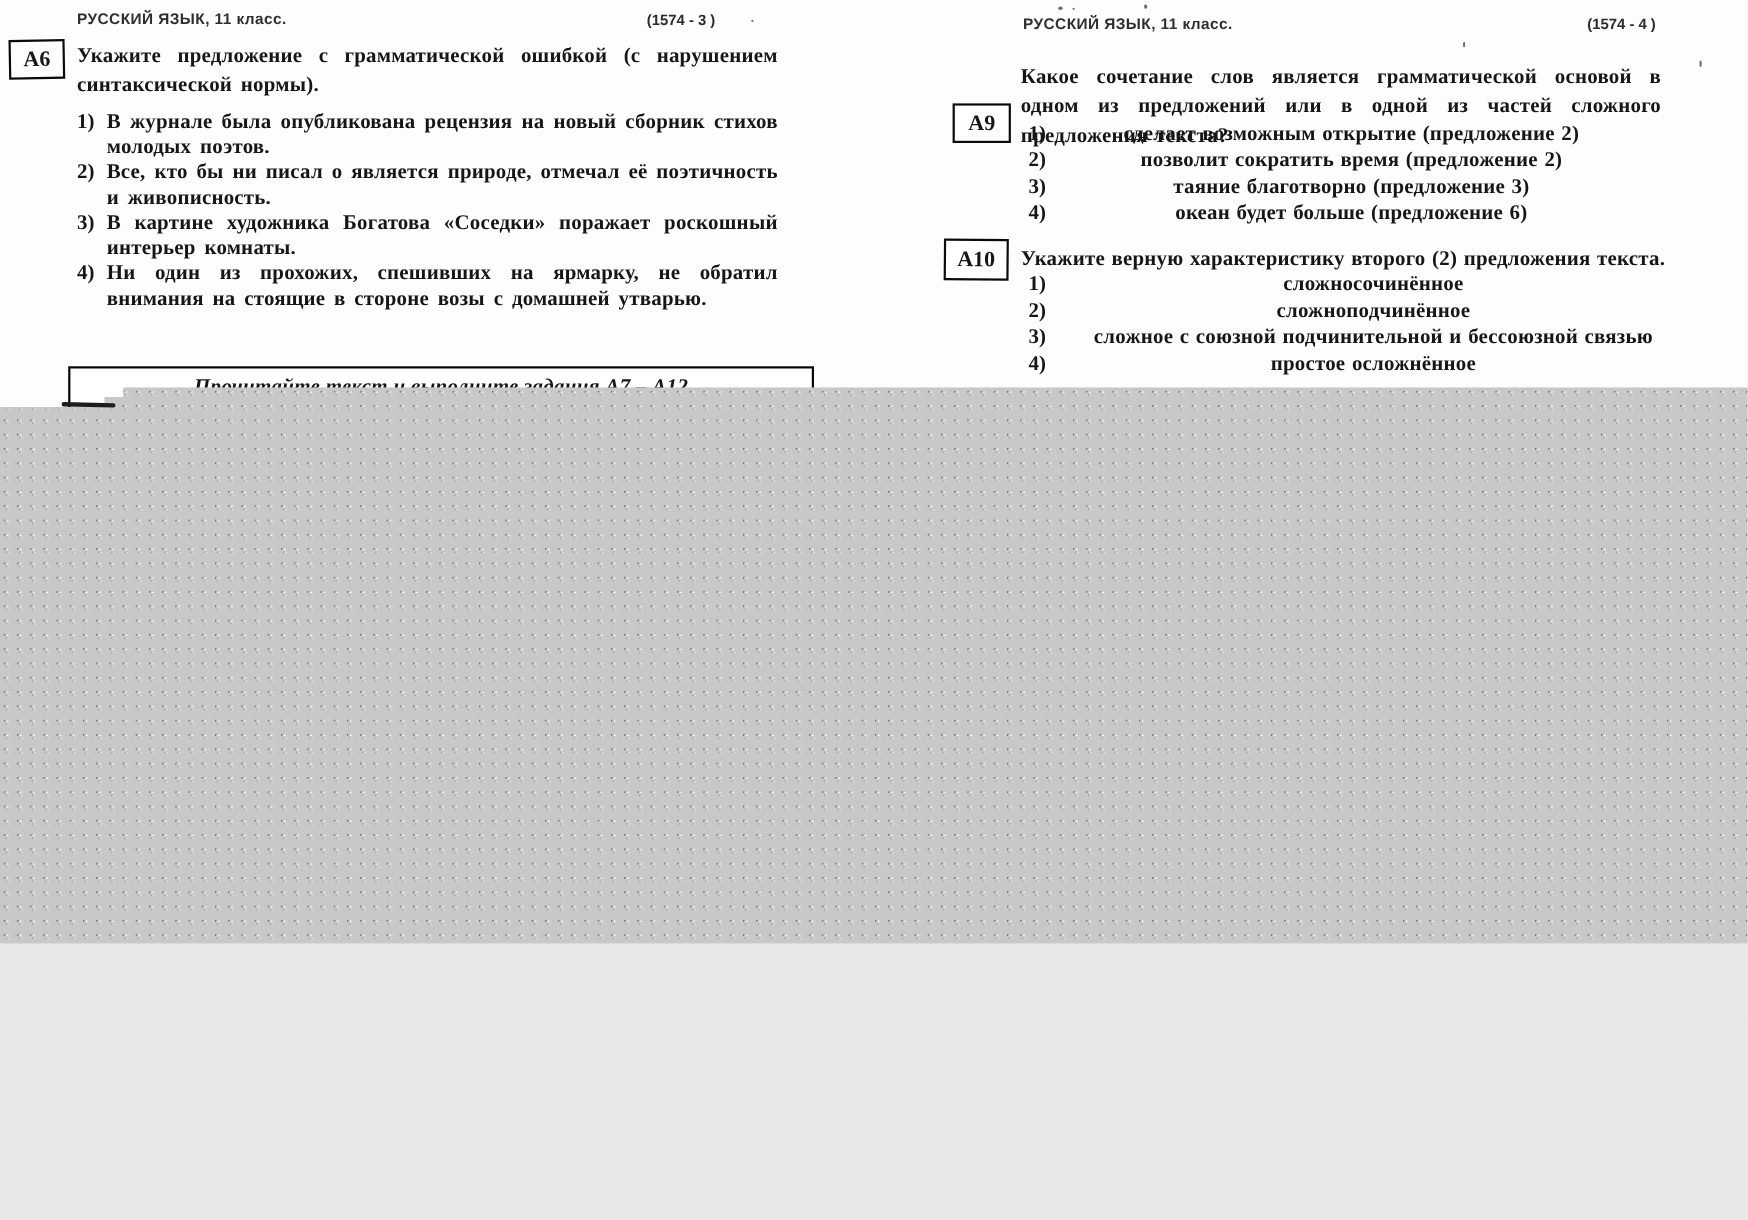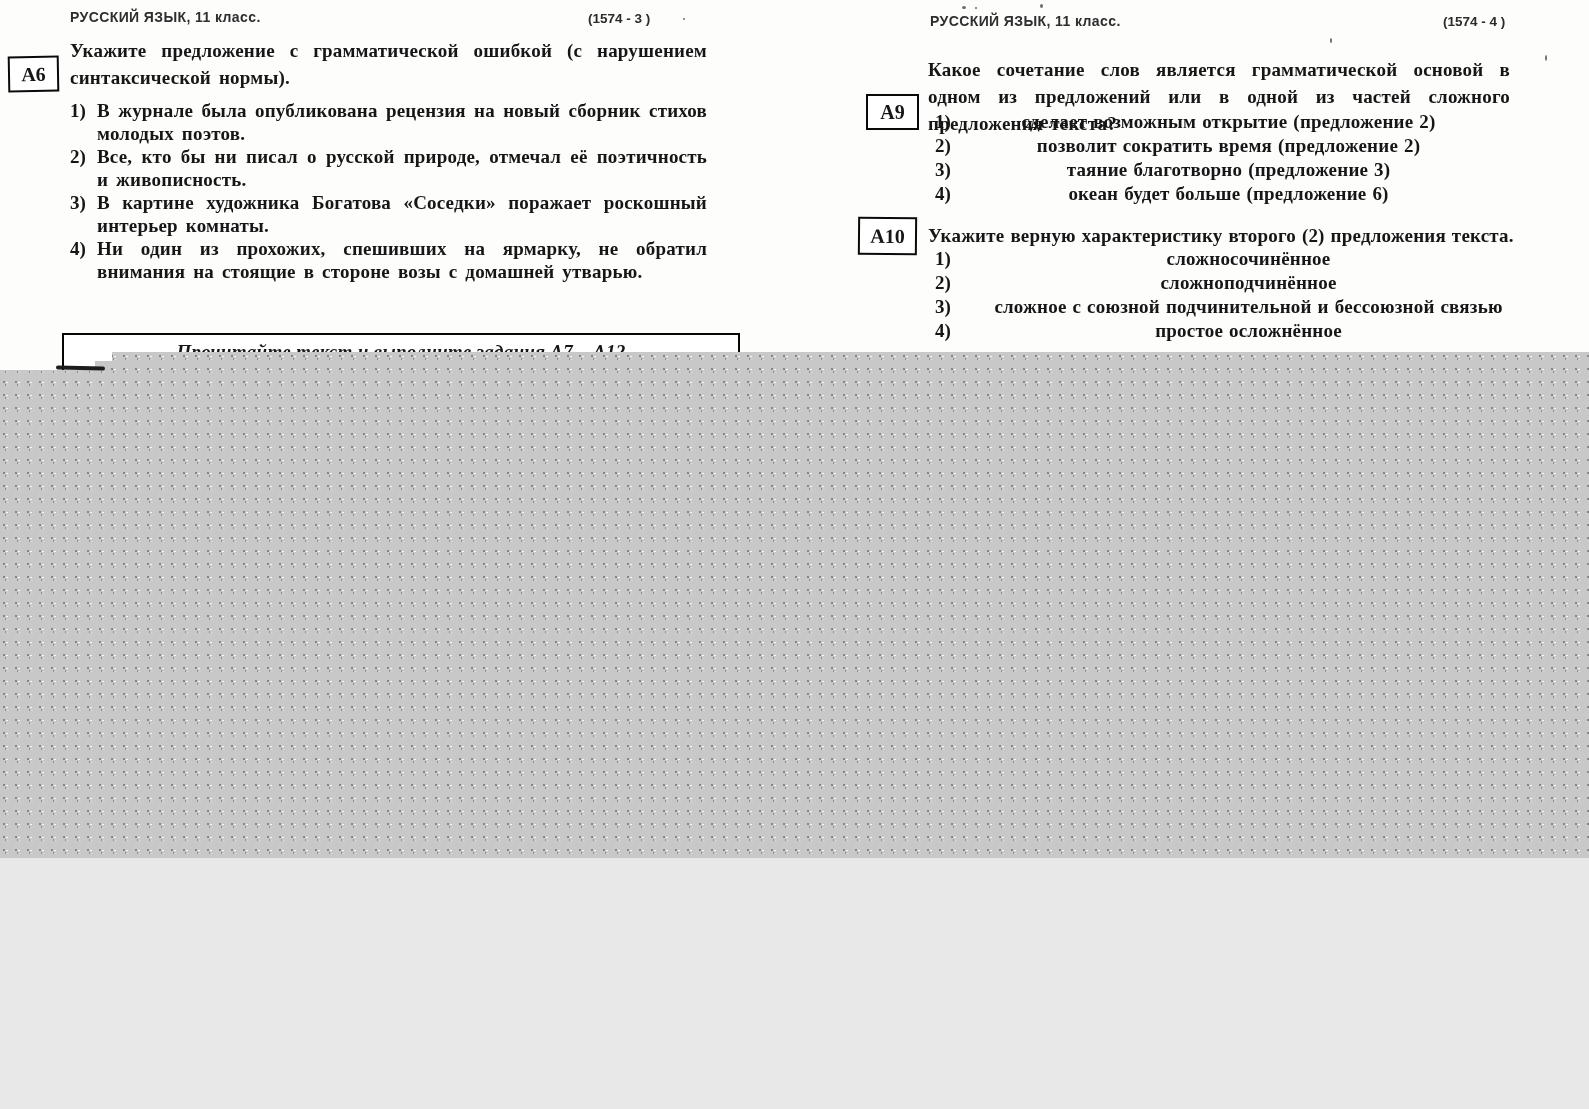--- a/index.html
+++ b/index.html
@@ -62,33 +62,33 @@
   .tilt-r { transform:rotate(.5deg);text-align:right; }
 </style>
 </head>
 <body>
 
 <div class="page">
 
   <div class="hdr" style="left:70px; top:9px;">РУССКИЙ ЯЗЫК, 11 класс.</div>
   <div class="code" style="left:588px; top:11px;">(1574 - 3 )</div>
 
-  <div class="qbox tilt-l" style="left:8px; top:56px; width:47px; height:32px;">
+  <div class="qbox tilt-l" style="left:8px; top:36px; width:47px; height:32px;">
     <span>А6</span>
   </div>
   <div class="stem" style="left:70px; top:37px; width:637px;">Укажите предложение с грамматической ошибкой (с нарушением синтаксической нормы).</div>
 
   <div class="opts tight" style="left:70px; top:99px; width:637px;">
     <div class="opt">
       <span class="n">1)</span>
       <span class="t">В журнале была опубликована рецензия на новый сборник стихов молодых поэтов.</span>
     </div>
     <div class="opt">
       <span class="n">2)</span>
-      <span class="t">Все, кто бы ни писал о русской природе, отмечал её поэтичность и живописность.</span>
+      <span class="t">Все, кто бы ни писал о является природе, отмечал её поэтичность и живописность.</span>
     </div>
     <div class="opt">
       <span class="n">3)</span>
       <span class="t">В картине художника Богатова «Соседки» поражает роскошный интерьер комнаты.</span>
     </div>
     <div class="opt">
       <span class="n">4)</span>
       <span class="t">Ни один из прохожих, спешивших на ярмарку, не обратил внимания на стоящие в стороне возы с домашней утварью.</span>
     </div>
   </div>

